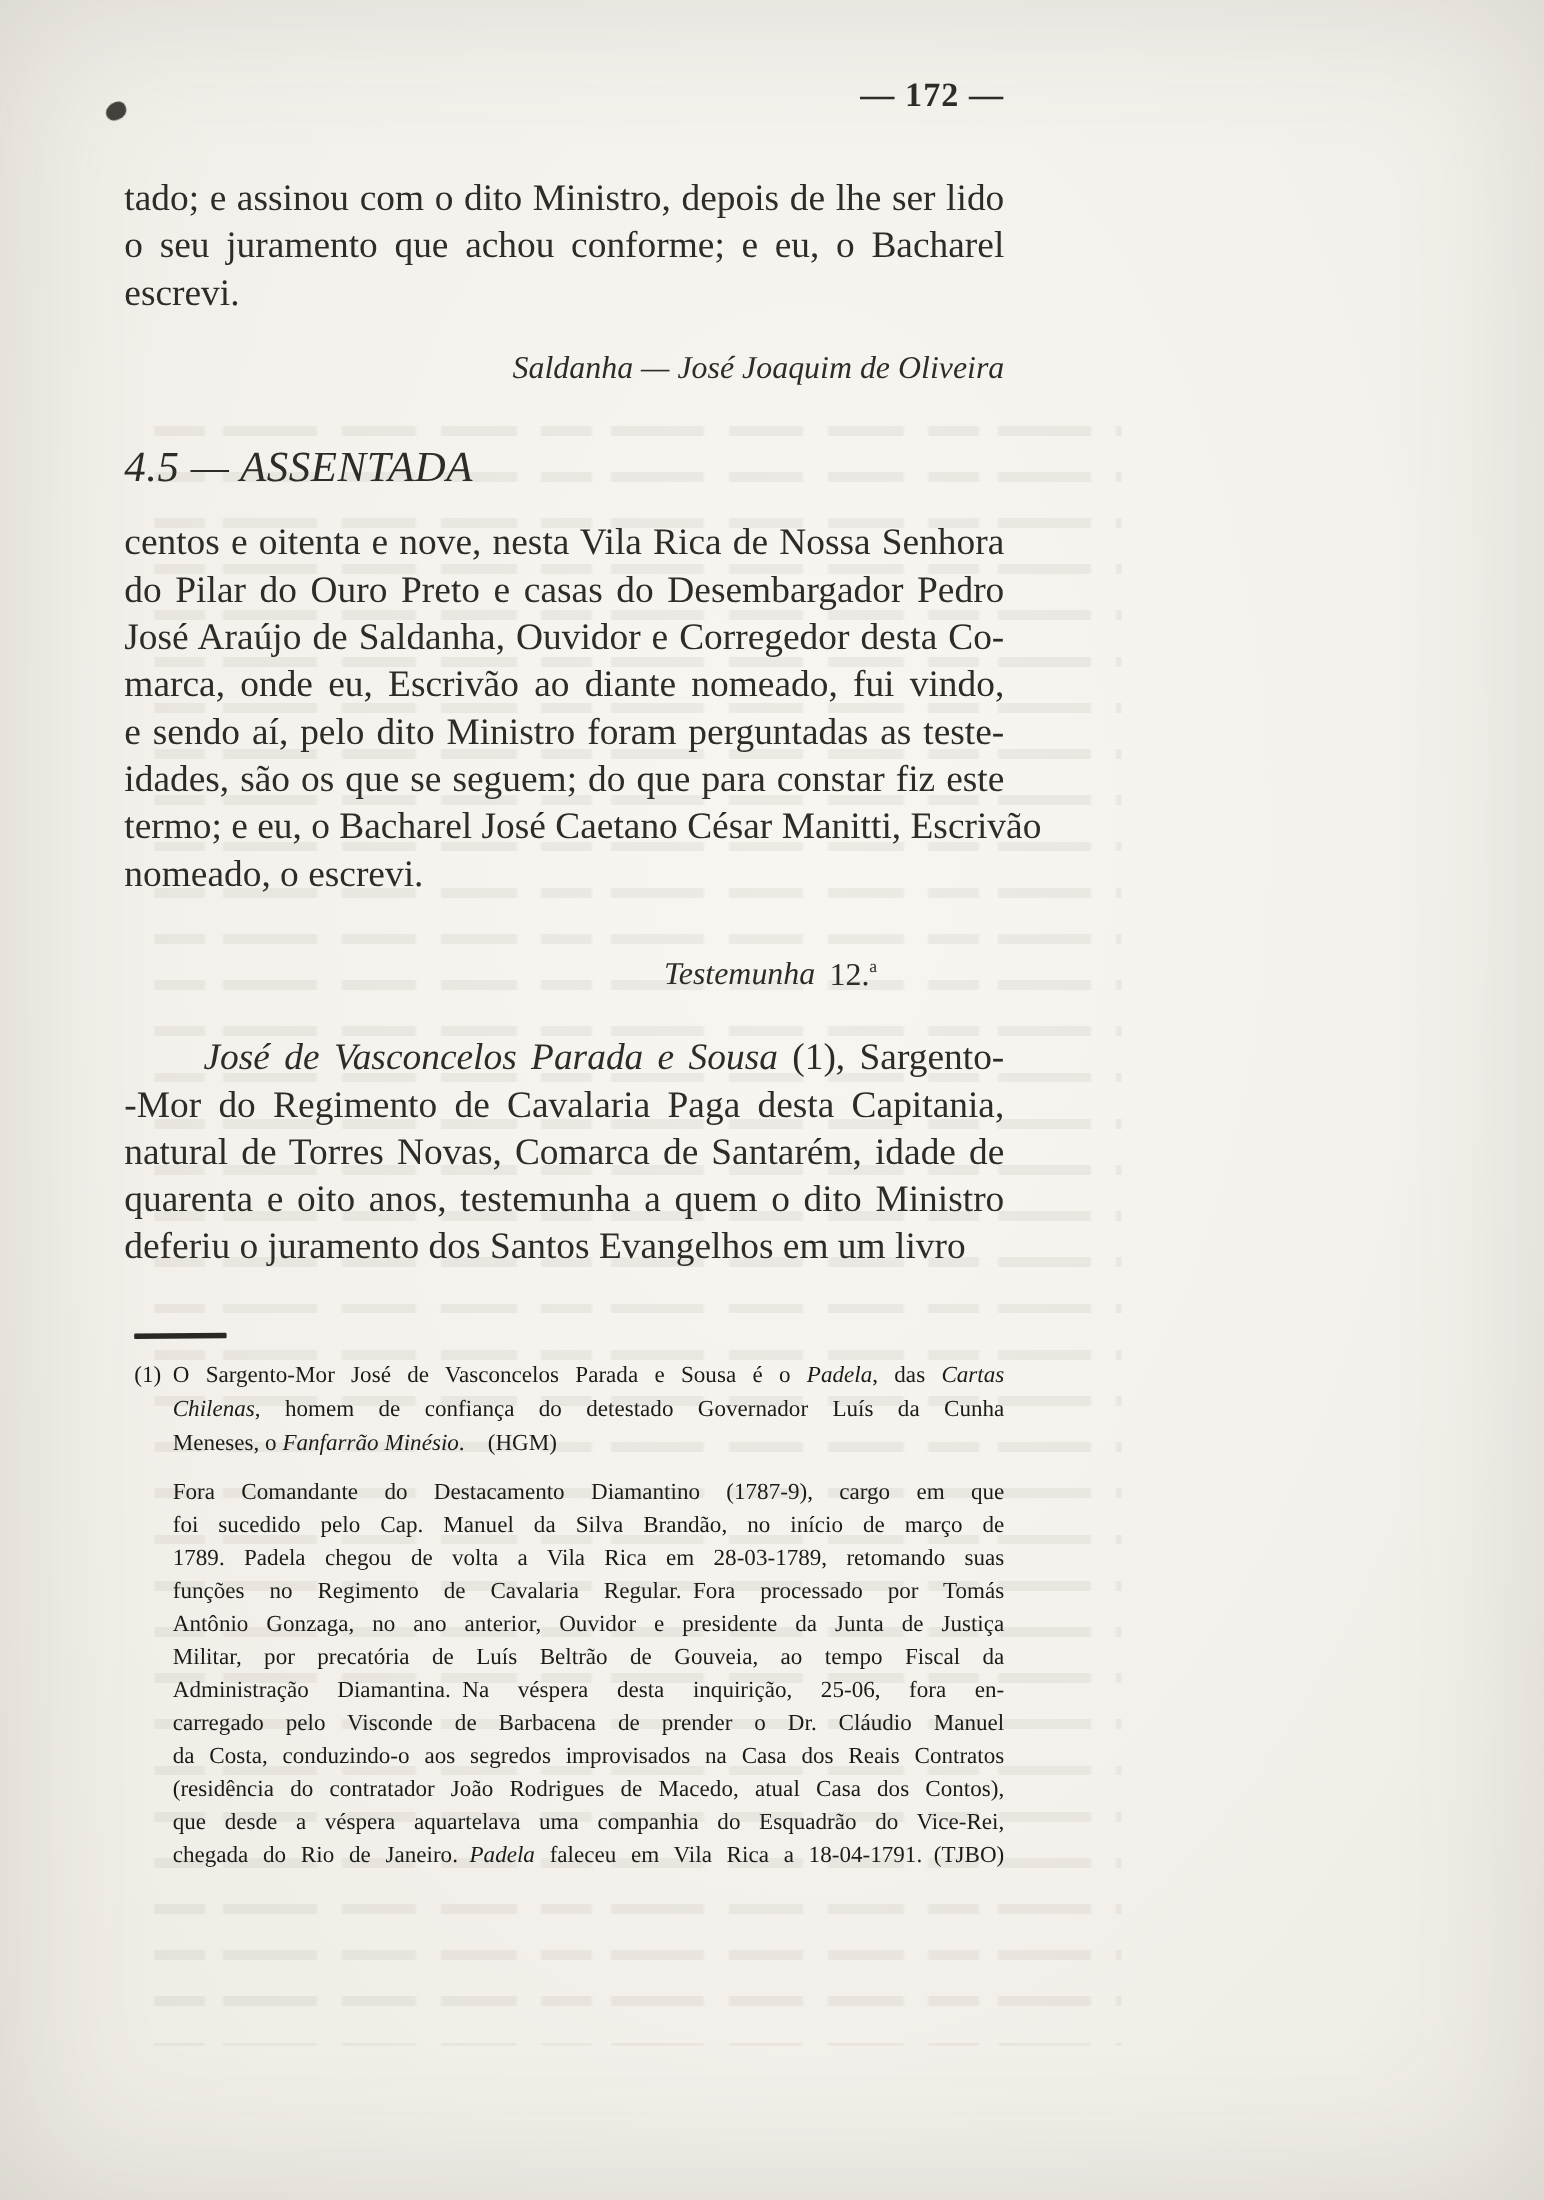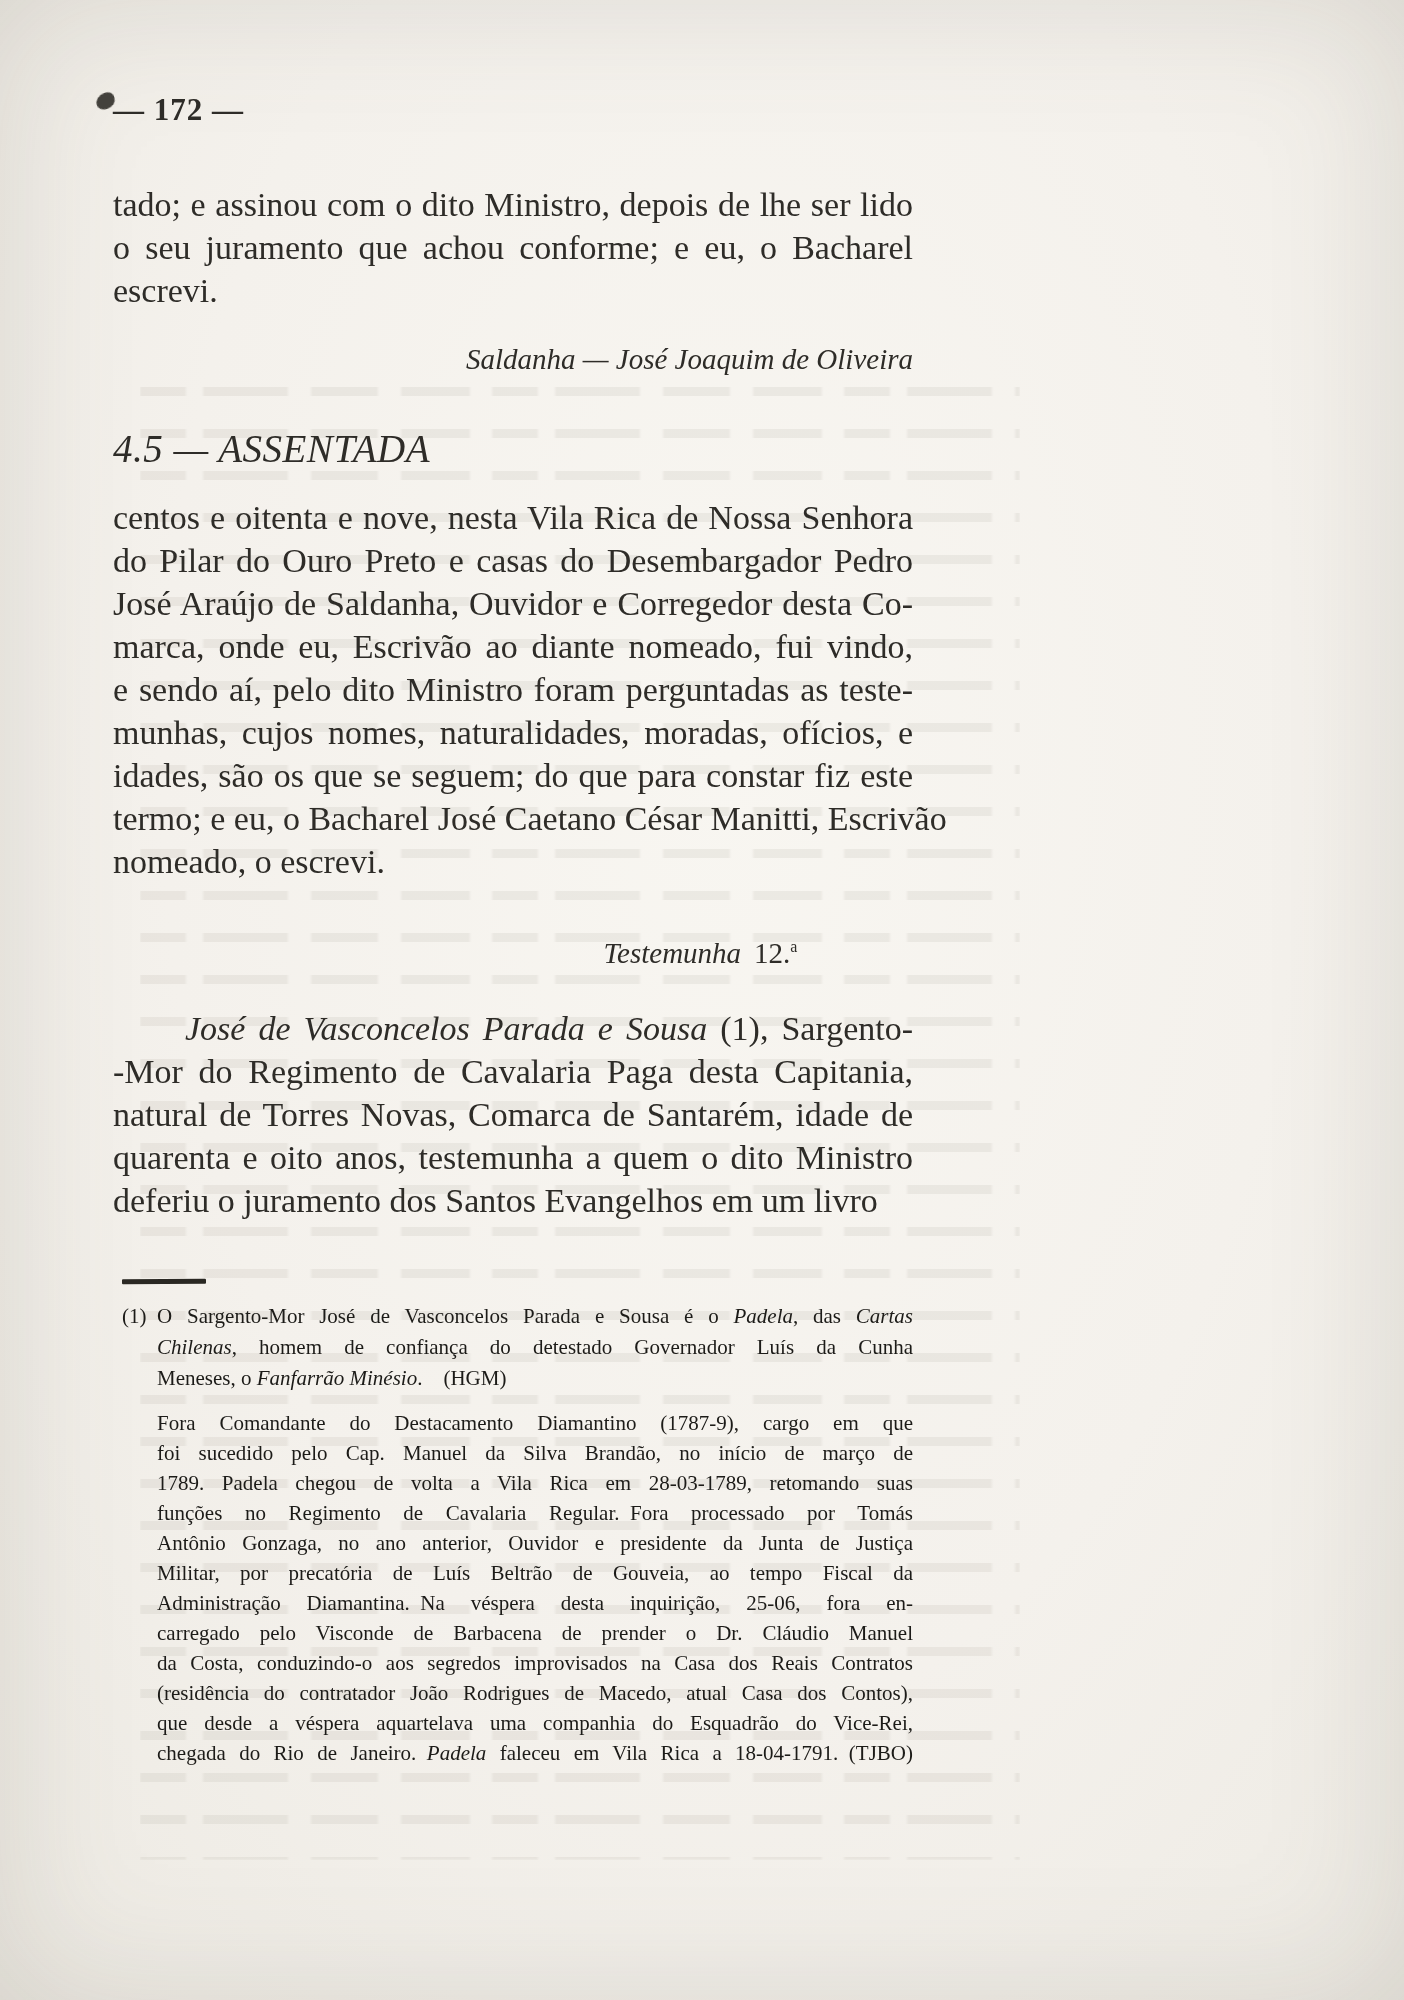--- a/index.html
+++ b/index.html
@@ -32,22 +32,22 @@
   .ink-spot{
     position:absolute;left:96px;top:93px;width:19px;height:16px;
     background:#26241f;border-radius:60% 40% 55% 45%;
     transform:rotate(-18deg);
     filter:blur(.6px);
     opacity:.85;
   }
   .col{position:absolute;left:113px;top:0;width:800px;}
 
   .pageno{
-    margin-top:88px;
-    text-align:left;
+    margin-top:64px;
+    text-align:right;
     font-size:31px;line-height:43px;
     font-weight:bold;
     letter-spacing:1px;
     font-family:Liberation Serif, serif;
   }
 
   .para{font-size:34px;line-height:43px;}
   .para.cont{margin-top:52px;}
   .para.p2{margin-top:26px;}
 
@@ -123,21 +123,20 @@
     <div class="sig">Saldanha — José Joaquim de Oliveira</div>
 
     <div class="heading">4.5 — ASSENTADA</div>
 
     <div class="para p2 indent">
         <div class="jl">centos e oitenta e nove, nesta Vila Rica de Nossa Senhora</div>
         <div class="jl">do Pilar do Ouro Preto e casas do Desembargador Pedro</div>
         <div class="jl">José Araújo de Saldanha, Ouvidor e Corregedor desta Co-</div>
         <div class="jl">marca, onde eu, Escrivão ao diante nomeado, fui vindo,</div>
         <div class="jl">e sendo aí, pelo dito Ministro foram perguntadas as teste-</div>
-        <div class="jl">munhas, cujos nomes, naturalidades, moradas, ofícios, e</div>
         <div class="jl">idades, são os que se seguem; do que para constar fiz este</div>
         <div class="jl">termo; e eu, o Bacharel José Caetano César Manitti, Escrivão</div>
         <div class="jl end">nomeado, o escrevi.</div>
       </div>
 
     <div class="witness-heading"><i>Testemunha</i><span class="wh-num">12.</span><sup>a</sup></div>
 
     <div class="para witness indent">
         <div class="jl first"><i>José de Vasconcelos Parada e Sousa</i> (1), Sargento-</div>
         <div class="jl">-Mor do Regimento de Cavalaria Paga desta Capitania,</div>

